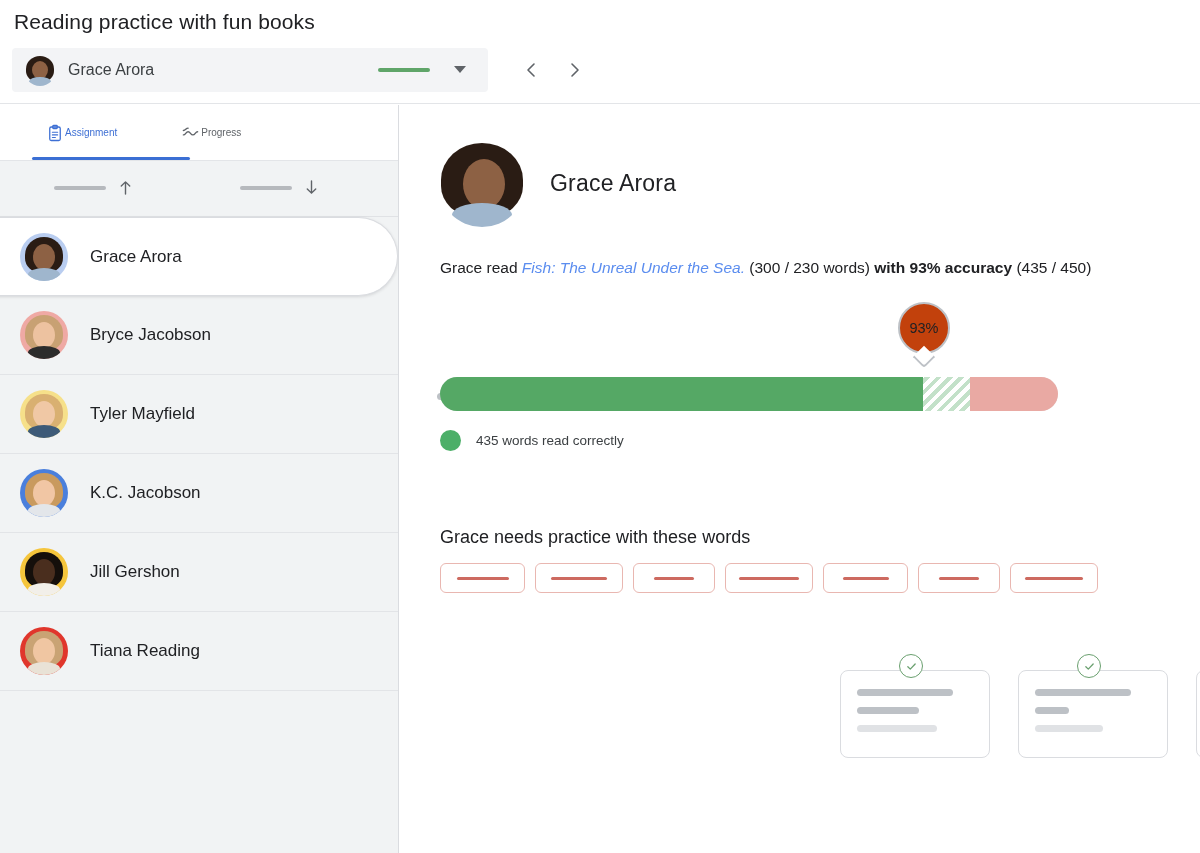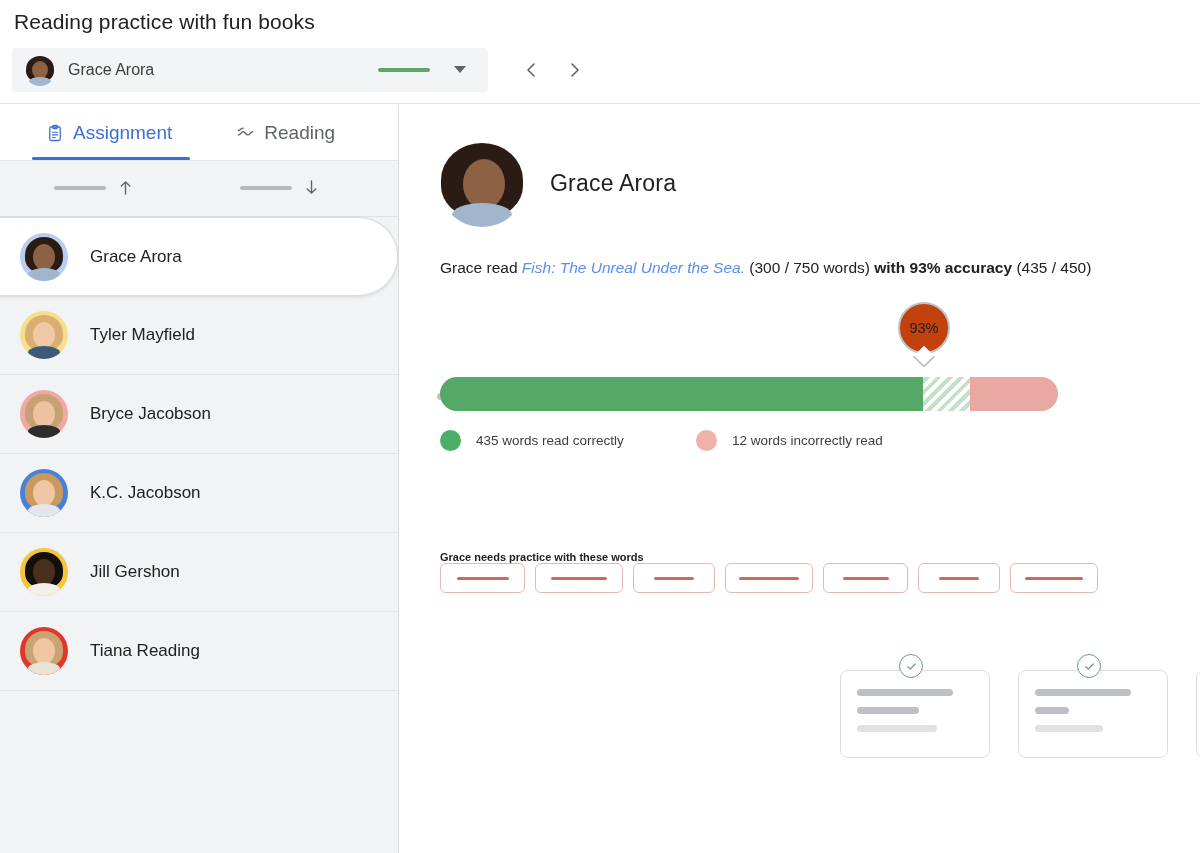--- a/index.html
+++ b/index.html
@@ -56,23 +56,23 @@
     background: #f1f3f4;
     border-right: 1px solid #dadce0;
     overflow: hidden;
   }
   #tabs {
     position: relative; height: 56px; background: #ffffff;
     display: flex; align-items: center;
     border-bottom: 1px solid #e3e5e8;
   }
   .tab {
-    display: flex; align-items: center; gap: 9px;
+    display: flex; align-items: center; gap: 1px;
     height: 56px; padding: 0 14px;
-    font-size: 19px; color: #5f6368;
+    font-size: 10px; color: #5f6368;
   }
   .tab.active { color: #3d6fd4; }
   #tab-assignment { margin-left: 32px; }
   #tab-progress { margin-left: 36px; }
   #tab-underline {
     position: absolute; left: 32px; bottom: 0;
     width: 158px; height: 3px; background: #3b6fd4; border-radius: 2px;
   }
   #sort-row {
     position: relative; height: 56px;
@@ -200,22 +200,22 @@
   .sw-incorrect { background: #eeb2ab; }
   .sw-help {
     background-image: repeating-linear-gradient(
       -45deg, #ffffff 0 3px, #b9ddc2 3px 6px);
   }
   .sw-notread { background: #e0e2e5; }
   .legend-label { margin-left: 15px; font-size: 13.5px; color: #3c4043; }
 
   
   #practice-title {
-    position: absolute; left: 40px; top: 446px;
-    font-size: 11px; color: #202124; font-weight: bold;
+    position: absolute; left: 40px; top: 422px;
+    font-size: 18px; color: #202124;
   }
   #word-chips {
     position: absolute; left: 40px; top: 458px;
     display: flex; gap: 10px;
   }
   .chip {
     height: 30px; border: 1px solid #e9b7b1; border-radius: 6px;
     display: flex; align-items: center; justify-content: center;
   }
   .chip-line { height: 3px; border-radius: 2px; background: #cd6a60; }
@@ -282,21 +282,21 @@
         <rect x="9" y="2" width="6" height="4" rx="1" fill="none" stroke="#3d6fd4" stroke-width="1.7"></rect>
         <path d="M8.5 11h7M8.5 14.5h7M8.5 18h4" stroke="#3d6fd4" stroke-width="1.5" stroke-linecap="round"></path>
       </svg>
       <span>Assignment</span>
     </div>
     <div class="tab" id="tab-progress">
       <svg width="19" height="19" viewBox="0 0 24 24">
         <path d="M3 15c3 0 3-4 6-4s3 4 6 4 3-4 6-4" fill="none" stroke="#5f6368" stroke-width="1.7" stroke-linecap="round"></path>
         <path d="M3 9.5c3 0 3-3 6-3" fill="none" stroke="#5f6368" stroke-width="1.7" stroke-linecap="round"></path>
       </svg>
-      <span>Reading</span>
+      <span>Progress</span>
     </div>
     <div id="tab-underline"></div>
   </div>
 
   <div id="sort-row">
     <div class="sort-ctl" id="sort-asc">
       <div class="sort-redact"></div>
       <svg class="sort-arrow" width="15" height="17" viewBox="0 0 16 18">
         <path d="M8 16 V3 M3.5 7.5 L8 3 L12.5 7.5" fill="none" stroke="#5f6368" stroke-width="1.5" stroke-linecap="round" stroke-linejoin="round"></path>
       </svg>
@@ -312,34 +312,34 @@
   <div id="student-list">
       <div class="student-row selected">
         <div class="avatar-wrap av-48" style="background:#b9cdf0;">
           <div class="av-hair" style="left:5px;top:4px;width:38px;height:36px;background:#2a1c14;"></div>
           <div class="av-head" style="left:13px;top:11px;width:22px;height:26px;background:#8d6144;"></div>
           <div class="av-body" style="left:8px;width:32px;height:13px;background:#9fb6cd;"></div>
         </div>
         <div class="sname">Grace Arora</div>
       </div>
       <div class="student-row">
+        <div class="avatar-wrap av-48" style="background:#efa9a4;">
+          <div class="av-hair" style="left:5px;top:4px;width:38px;height:36px;background:#c8a173;"></div>
+          <div class="av-head" style="left:13px;top:11px;width:22px;height:26px;background:#edc2a0;"></div>
+          <div class="av-body" style="left:8px;width:32px;height:13px;background:#2c2c2c;"></div>
+        </div>
+        <div class="sname">Bryce Jacobson</div>
+      </div>
+      <div class="student-row">
         <div class="avatar-wrap av-48" style="background:#f6e08a;">
           <div class="av-hair" style="left:5px;top:4px;width:38px;height:36px;background:#d9b071;"></div>
           <div class="av-head" style="left:13px;top:11px;width:22px;height:26px;background:#f0c8a5;"></div>
           <div class="av-body" style="left:8px;width:32px;height:13px;background:#3d5a78;"></div>
         </div>
         <div class="sname">Tyler Mayfield</div>
-      </div>
-      <div class="student-row">
-        <div class="avatar-wrap av-48" style="background:#efa9a4;">
-          <div class="av-hair" style="left:5px;top:4px;width:38px;height:36px;background:#c8a173;"></div>
-          <div class="av-head" style="left:13px;top:11px;width:22px;height:26px;background:#edc2a0;"></div>
-          <div class="av-body" style="left:8px;width:32px;height:13px;background:#2c2c2c;"></div>
-        </div>
-        <div class="sname">Bryce Jacobson</div>
       </div>
       <div class="student-row">
         <div class="avatar-wrap av-48" style="background:#4a7fdc;">
           <div class="av-hair" style="left:5px;top:4px;width:38px;height:36px;background:#c99a5e;"></div>
           <div class="av-head" style="left:13px;top:11px;width:22px;height:26px;background:#f1c6a4;"></div>
           <div class="av-body" style="left:8px;width:32px;height:13px;background:#e3e6ea;"></div>
         </div>
         <div class="sname">K.C. Jacobson</div>
       </div>
       <div class="student-row">
@@ -366,44 +366,40 @@
   <div id="student-header">
     <div class="avatar-wrap av-88">
       <div class="av-hair" style="left:3px;top:4px;width:82px;height:74px;background:#2a1c14;"></div>
       <div class="av-head" style="left:25px;top:20px;width:42px;height:50px;background:#8d6144;"></div>
       <div class="av-body" style="left:14px;width:60px;height:24px;background:#9fb6cd;"></div>
     </div>
     <div id="student-header-name">Grace Arora</div>
   </div>
 
   <div id="read-sentence">
-    <span>Grace read </span><a class="blue" href="#" style="text-decoration:none;font-style:italic;">Fish: The Unreal Under the Sea.</a><span> (300 / 750 words) </span><span class="bold">with 93% accuracy</span><span> (435 / 450)</span>
+    <span>Grace read </span><a class="blue" href="#" style="text-decoration:none;font-style:italic;">Fish: The Unreal Under the Sea.</a><span> (300 / 230 words) </span><span class="bold">with 93% accuracy</span><span> (435 / 450)</span>
   </div>
 
   <div id="sub-redact"></div>
 
   <div id="tooltip">
     <div id="tooltip-tail"></div>
     <div id="tooltip-circle">93%</div>
   </div>
 
   <div id="bar">
     <div id="seg-correct" style="flex:0 0 483px;"></div>
     <div id="seg-help" style="flex:0 0 47px;"></div>
     <div id="seg-incorrect" style="flex:1 1 auto;"></div>
   </div>
 
   <div id="legend">
     <div class="legend-item">
       <div class="swatch sw-correct"></div>
       <div class="legend-label">435 words read correctly</div>
-    </div>
-    <div class="legend-item">
-      <div class="swatch sw-incorrect"></div>
-      <div class="legend-label">12 words incorrectly read</div>
     </div>
   </div>
 
   <div id="practice-title">Grace needs practice with these words</div>
   <div id="word-chips">
       <div class="chip" style="width: 85px;">
         <div class="chip-line" style="width:52px;"></div>
       </div>
       <div class="chip" style="width: 88px;">
         <div class="chip-line" style="width:56px;"></div>

